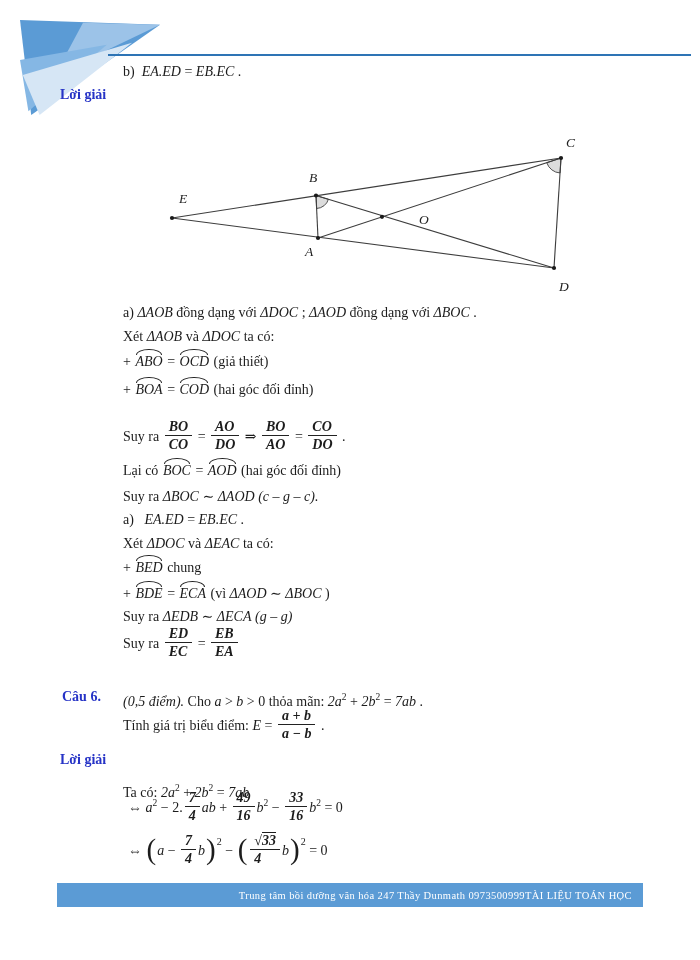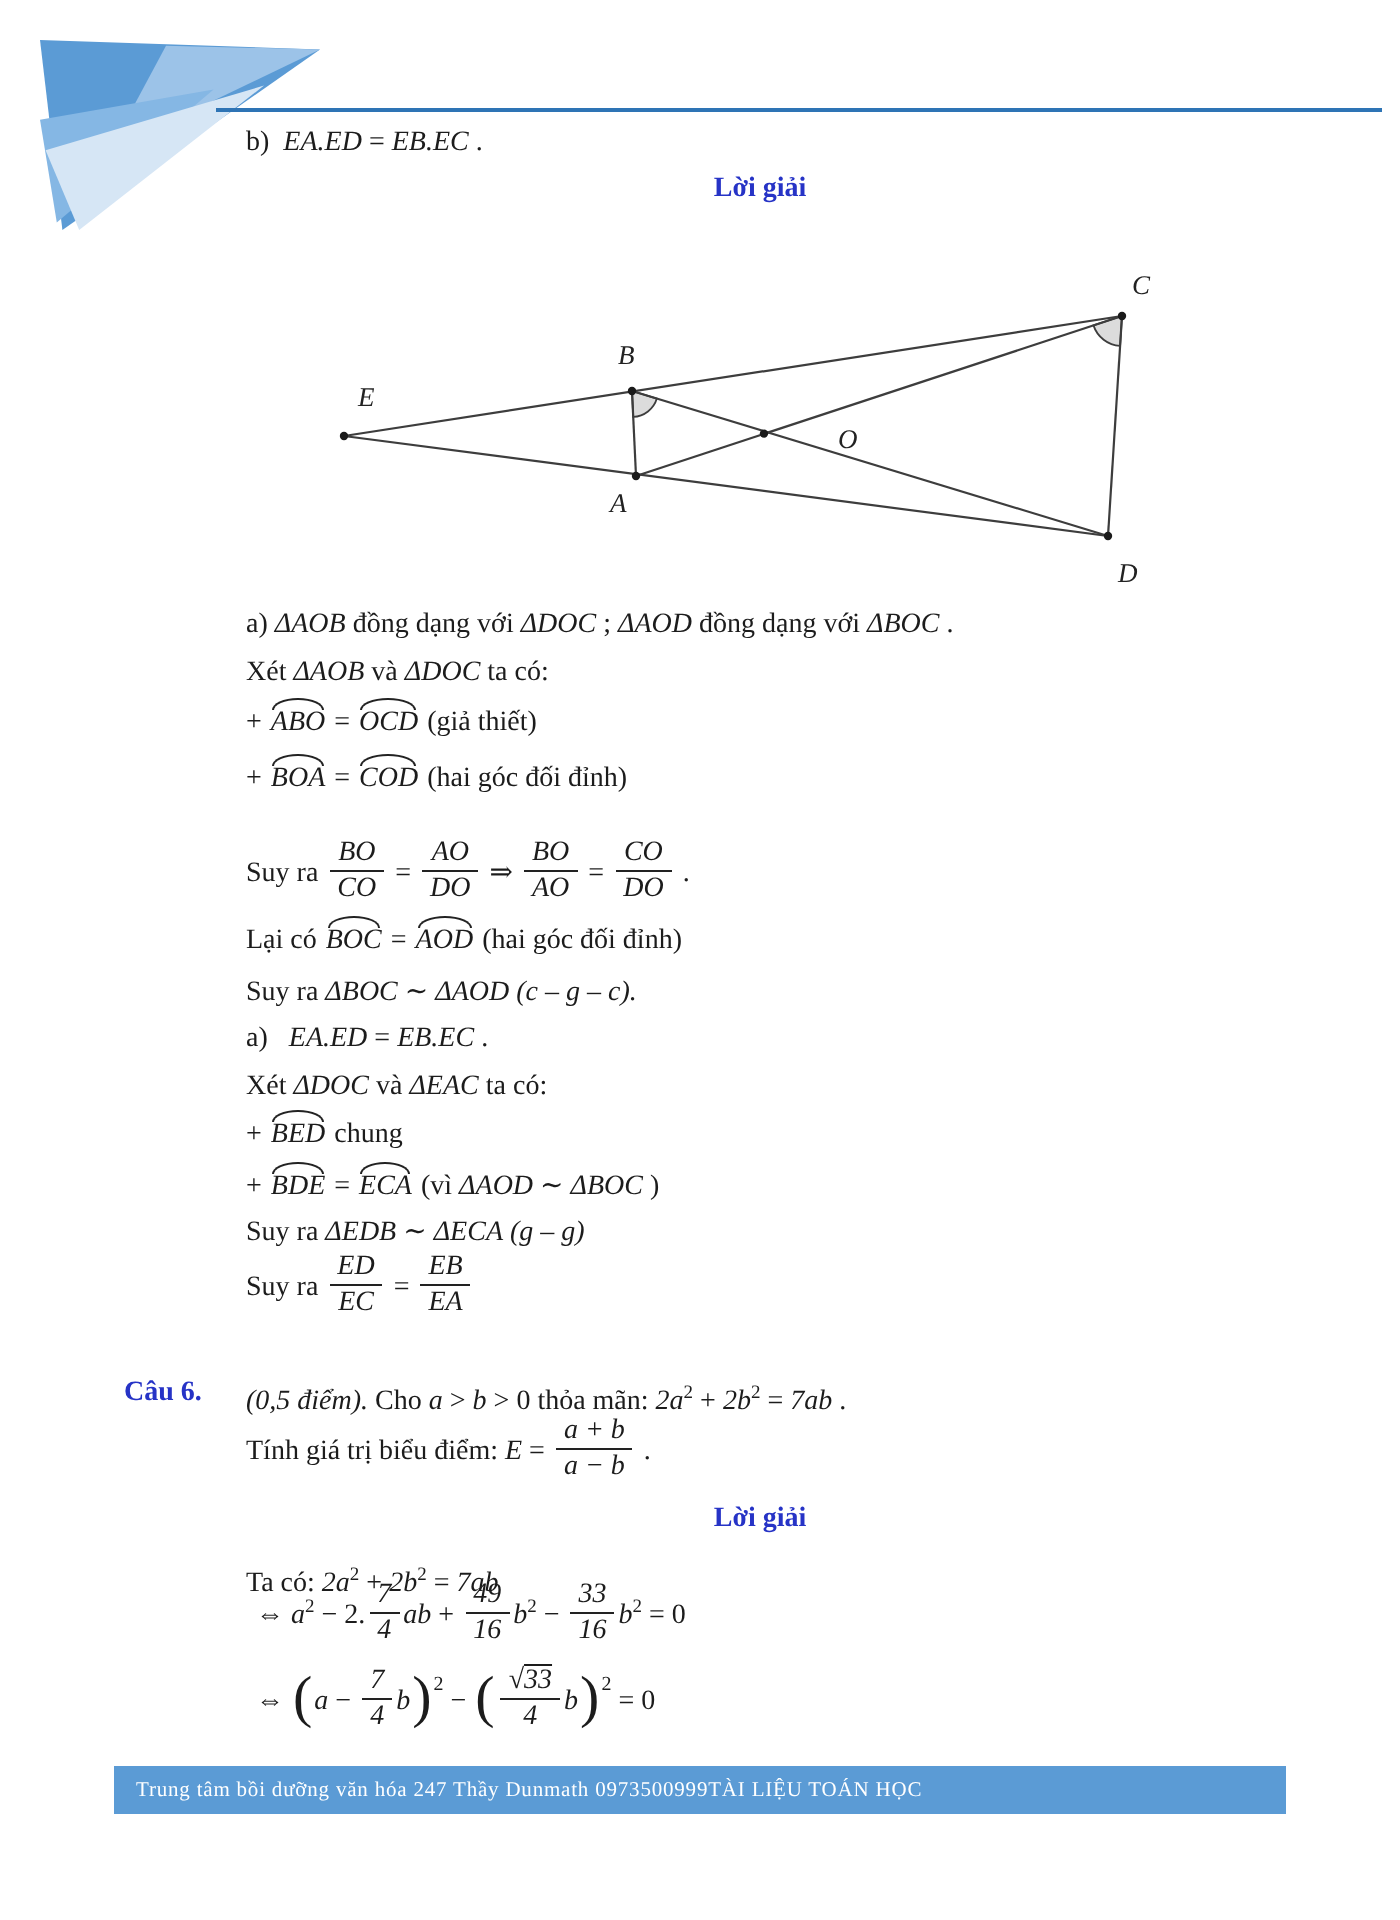--- a/index.html
+++ b/index.html
@@ -9,47 +9,47 @@
   .swoosh{position:absolute;left:20px;top:20px;width:140px;height:95px;}
   .swoosh div{position:absolute;inset:0;}
   .sw-main{background:#5B9BD5;clip-path:polygon(0% 0%,100% 5%,8% 100%);}
   .sw-light{background:#9CC3E8;clip-path:polygon(45% 3%,100% 5%,25% 58%);}
   .sw-mid{background:#85B7E4;clip-path:polygon(0% 42%,62% 26%,6% 96%);}
   .sw-pale{background:#D6E6F5;clip-path:polygon(2% 58%,80% 24%,14% 100%);}
   
   .toprule{position:absolute;left:108px;top:54px;width:583px;height:1.6px;background:#2E74B5;}
   
   .line{position:absolute;font-size:14px;line-height:20px;white-space:nowrap;}
-  .center-wrap{left:60px;width:640px;text-align:center;}
+  .center-wrap{left:60px;width:640px;}
   .bb{font-weight:bold;color:#2633C6;}
   .mi{font-style:italic;}
   .hat{position:relative;display:inline-block;padding:0 1px;font-style:italic;}
   .hat::before{content:"";position:absolute;top:-3.5px;left:6%;right:6%;height:5px;
     border:1.1px solid #222;border-bottom:none;border-radius:50% 50% 0 0/100% 100% 0 0;}
-  .frac{display:inline-block;vertical-align:middle;text-align:center;margin:0 2px;
-        font-style:italic;transform:translateY(-2px);}
+  .frac{display:inline-block;vertical-align:middle;margin:0 2px;
+        font-style:italic;transform:translateY(-2px);font-weight:bold;}
   .frac .n{display:block;padding:0 4px 1px;border-bottom:1.2px solid #222;line-height:15px;}
   .frac .d{display:block;padding:1px 4px 0;line-height:15px;}
   .rad{font-style:normal;}
   .radbar{text-decoration:overline;}
   sup.sp{font-size:9.5px;font-style:normal;}
   sup.hi{position:relative;top:-4px;font-size:10px;font-style:normal;}
   .bigp{font-size:29px;font-weight:400;vertical-align:middle;display:inline-block;
         line-height:30px;transform:translateY(-3px);padding:0 1px;}
   
   .fig{position:absolute;left:150px;top:120px;}
   .fig line{stroke:#3d3d3d;stroke-width:1.1;}
   .fig .ang{fill:#dcdcdc;stroke:#3d3d3d;stroke-width:.9;}
   .fig circle{fill:#1a1a1a;}
   .fig text{font-family:"Liberation Serif","DejaVu Serif",serif;font-style:italic;
             font-size:13.5px;fill:#222;}
   
   .footer{position:absolute;left:57px;top:883px;width:586px;height:24px;background:#5B9BD5;
           color:#ffffff;font-size:10.5px;letter-spacing:.4px;display:flex;align-items:center;
-          justify-content:flex-start;padding:12px 11px;box-sizing:border-box;}
+          justify-content:flex-end;padding:12px 11px;box-sizing:border-box;}
 </style>
 </head>
 <body>
 
 <div class="page">
 
   <div class="swoosh">
     <div class="sw-main"></div>
     <div class="sw-light"></div>
     <div class="sw-mid"></div>

